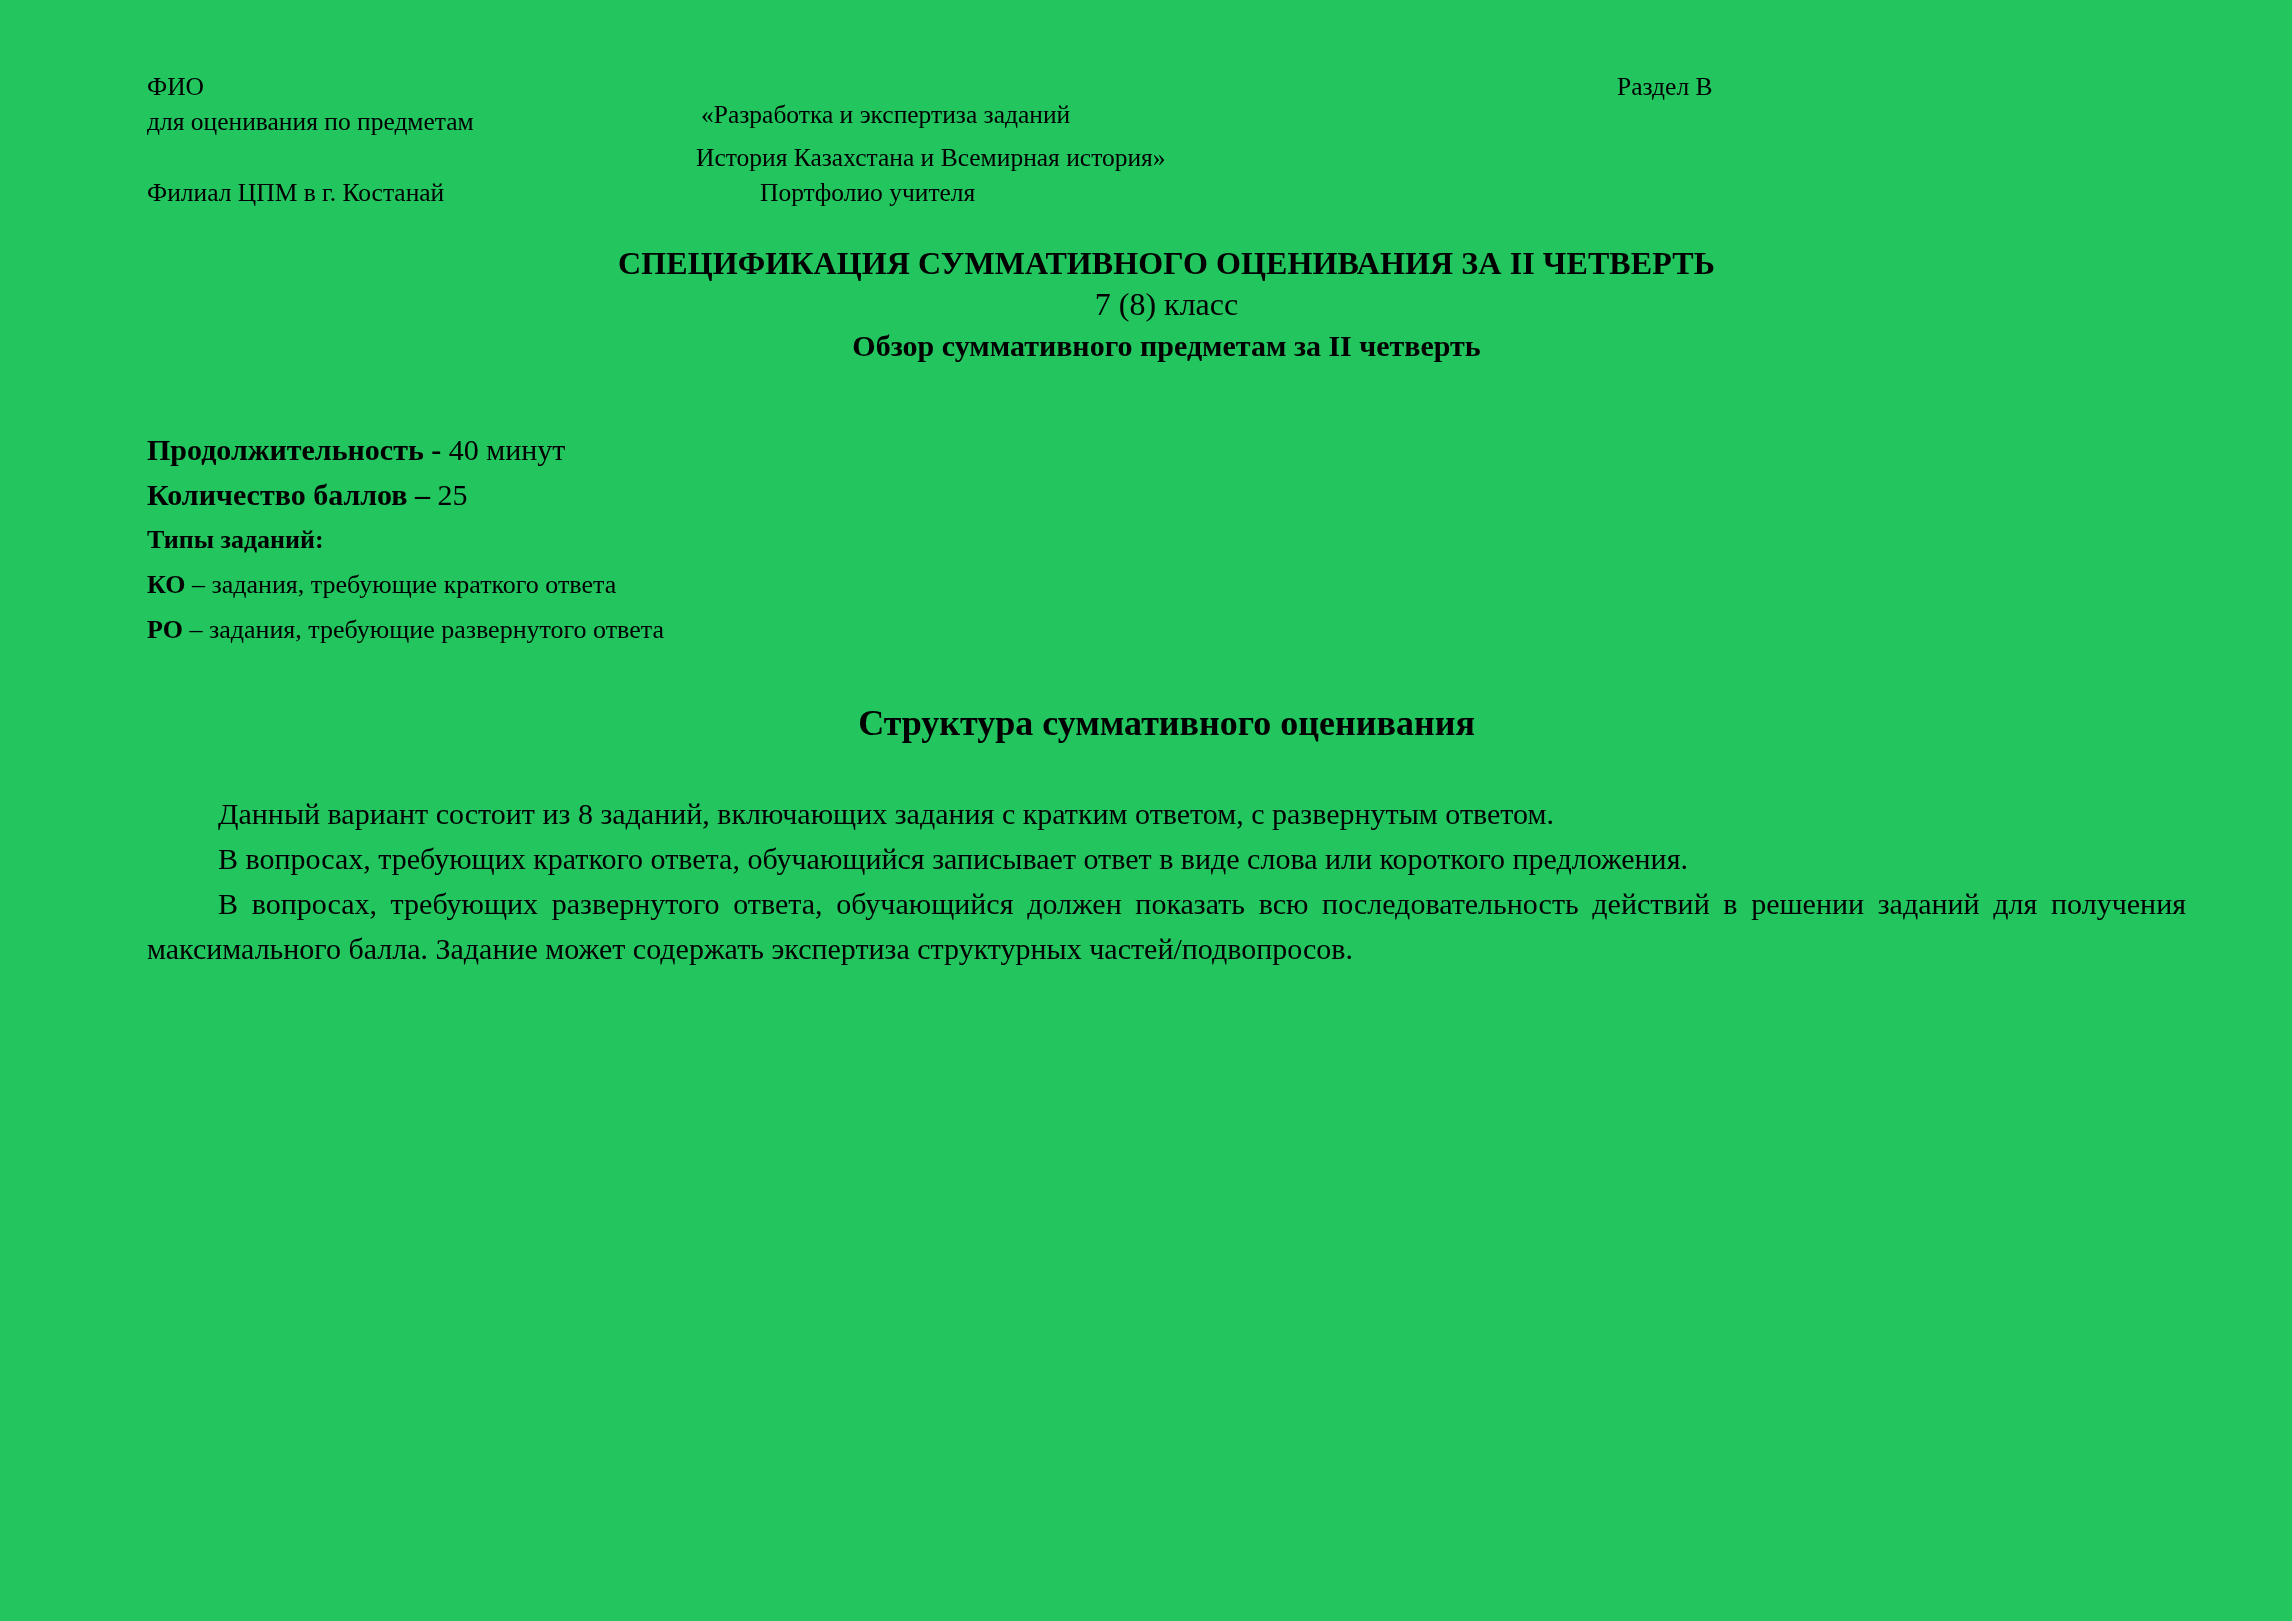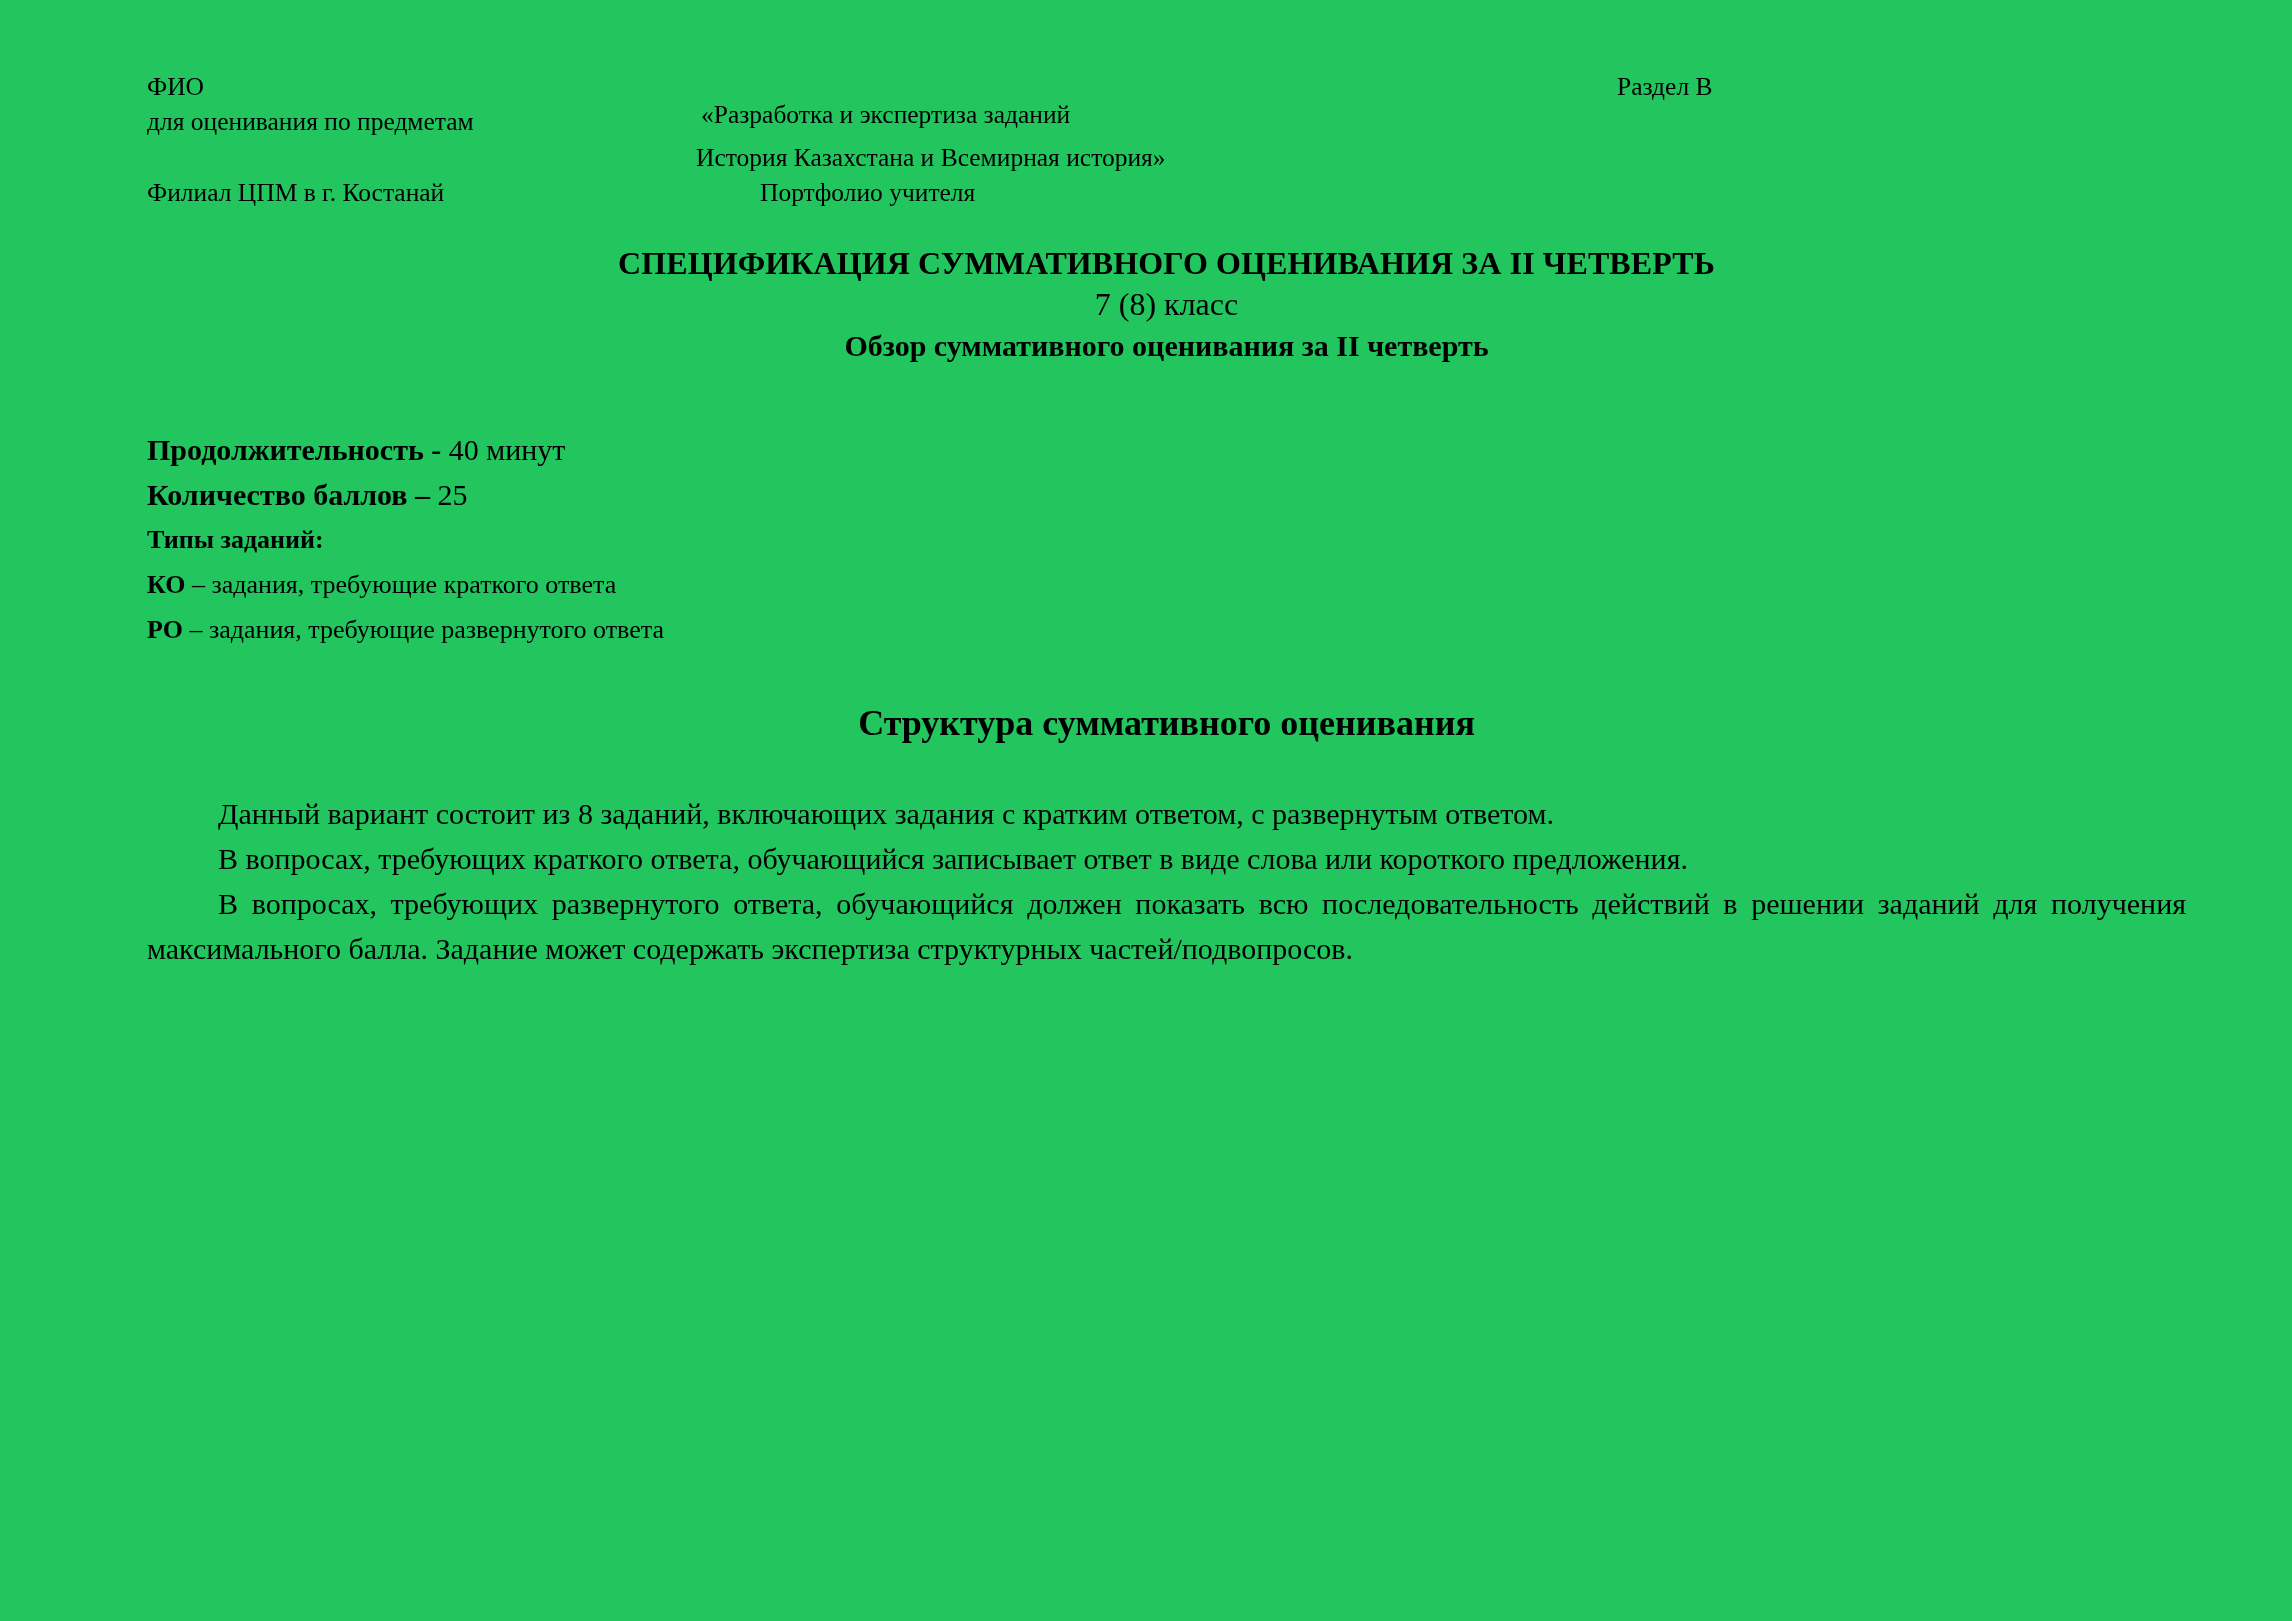--- a/index.html
+++ b/index.html
@@ -133,21 +133,21 @@
       <div class="hdr-subjects">для оценивания по предметам</div>
       <div class="hdr-branch">Филиал ЦПМ в г. Костанай</div>
       <div class="hdr-center-1">«Разработка и экспертиза заданий</div>
       <div class="hdr-center-2">История Казахстана и Всемирная история»</div>
       <div class="hdr-portfolio">Портфолио учителя</div>
       <div class="hdr-section">Раздел В</div>
     </div>
 
     <div class="title-main">СПЕЦИФИКАЦИЯ СУММАТИВНОГО ОЦЕНИВАНИЯ ЗА II ЧЕТВЕРТЬ</div>
     <div class="title-class">7 (8) класс</div>
-    <div class="title-sub">Обзор суммативного оценивания за II четверть</div>
+    <div class="title-sub">Обзор суммативного предметам за II четверть</div>
 
     <div class="meta">
       <div>
         <b>Продолжительность -</b>
         <span>40 минут</span>
       </div>
       <div>
         <b>Количество баллов –</b>
         <span>25</span>
       </div>

